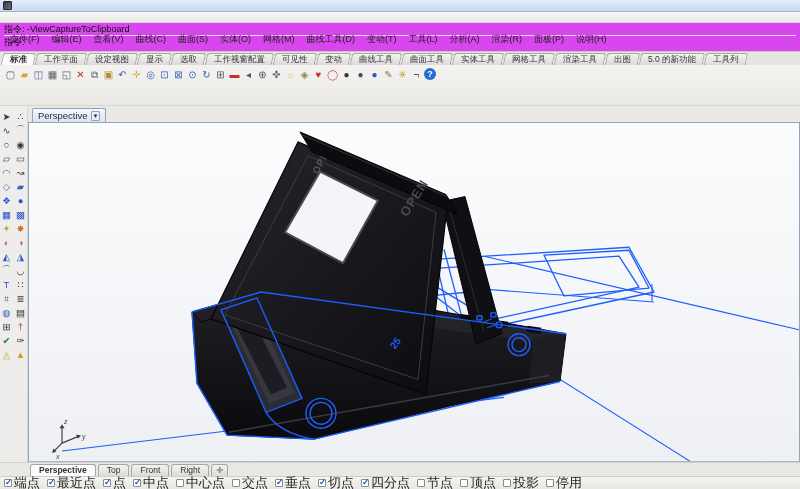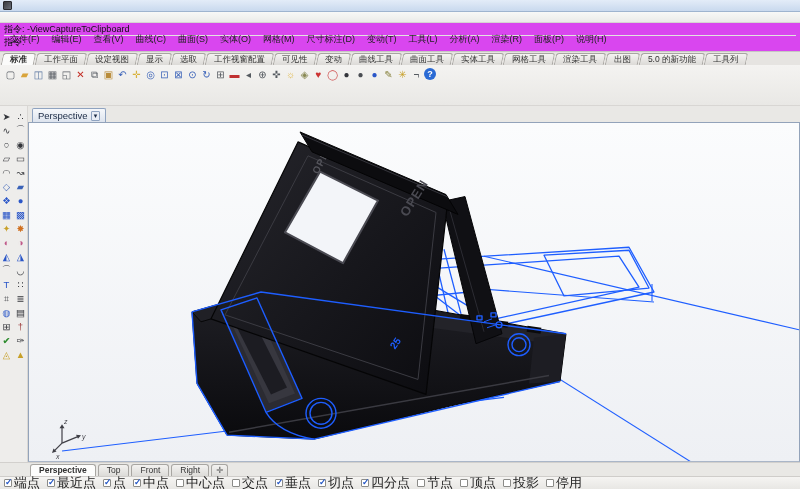--- a/index.html
+++ b/index.html
@@ -74,21 +74,21 @@
 
 <div class="menubar">
 
 <span class="menu-item">文件(F)</span>
     <span class="menu-item">编辑(E)</span>
     <span class="menu-item">查看(V)</span>
     <span class="menu-item">曲线(C)</span>
     <span class="menu-item">曲面(S)</span>
     <span class="menu-item">实体(O)</span>
     <span class="menu-item">网格(M)</span>
-    <span class="menu-item">尺寸标注(D)</span>
+    <span class="menu-item">曲线工具(D)</span>
     <span class="menu-item">变动(T)</span>
     <span class="menu-item">工具(L)</span>
     <span class="menu-item">分析(A)</span>
     <span class="menu-item">渲染(R)</span>
     <span class="menu-item">面板(P)</span>
     <span class="menu-item">说明(H)</span>
   </div>
 
 <div class="command-area">
   <div class="cmd-line">指令: -ViewCaptureToClipboard</div>

